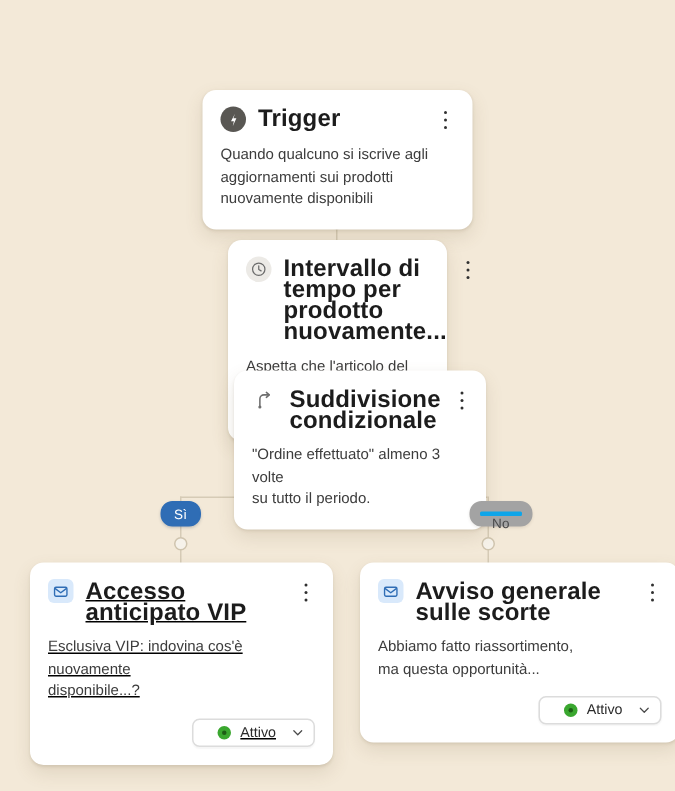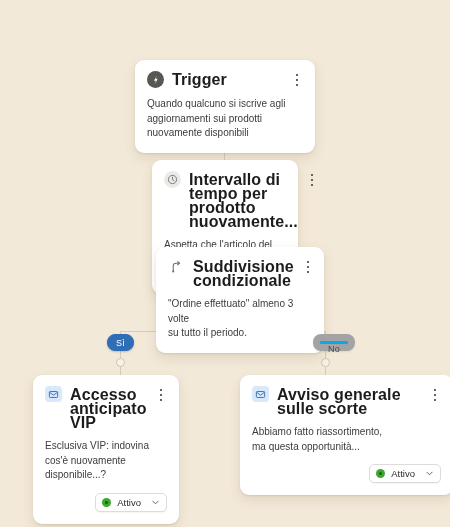--- a/index.html
+++ b/index.html
@@ -153,21 +153,21 @@
     justify-content: flex-end;
     margin-top: 10px;
   }
   .status-btn {
     display: inline-flex;
     align-items: center;
     gap: 6px;
     border: 1px solid #dcdcdc;
     background: #ffffff;
     border-radius: 5px;
-    padding: 3px 6px 3px 6px;
+    padding: 3px 6px 3px 16px;
     cursor: pointer;
     box-shadow: 0 1px 1px rgba(0,0,0,.04);
   }
   .dot-active {
     width: 9px;
     height: 9px;
     border-radius: 50%;
     background: #3aa72f;
     position: relative;
     flex: 0 0 auto;
@@ -263,21 +263,21 @@
       <span class="kebab">
           <i></i>
           <i></i>
           <i></i>
         </span>
     </div>
     <div class="card-body">"Ordine effettuato" almeno 3 volte
 su tutto il periodo.</div>
   </div>
 
-  <div class="card" style="left:33px; top:375px; width:146px;">
+  <div class="card" style="left:20px; top:375px; width:202px;text-decoration:underline;">
     <div class="card-head">
       <span class="ic ic-mail">
         <svg width="11" height="11" viewBox="0 0 24 24" aria-hidden="true">
           <rect x="3" y="5.5" width="18" height="13" rx="2" fill="none" stroke="#2f6db5" stroke-width="2"></rect>
           <path d="M4 7.5l8 6 8-6" fill="none" stroke="#2f6db5" stroke-width="2" stroke-linecap="round" stroke-linejoin="round"></path>
         </svg>
       </span>
       <span class="card-title">Accesso anticipato VIP</span>
       <span class="kebab">
           <i></i>

